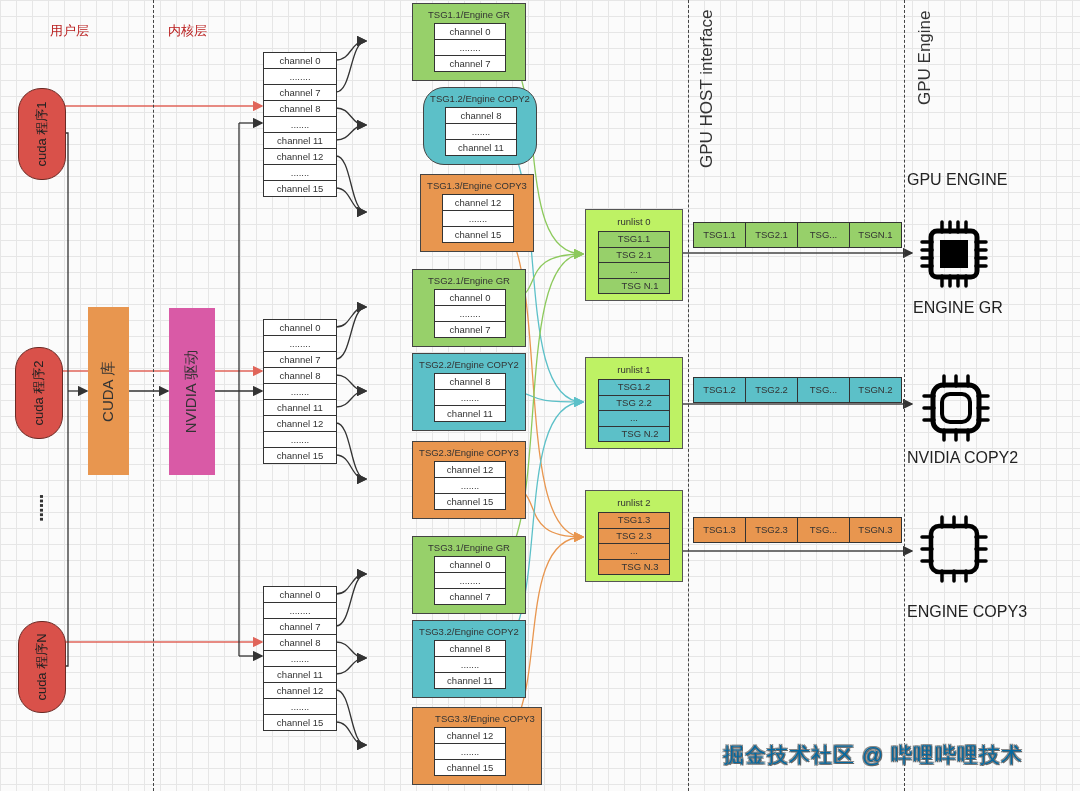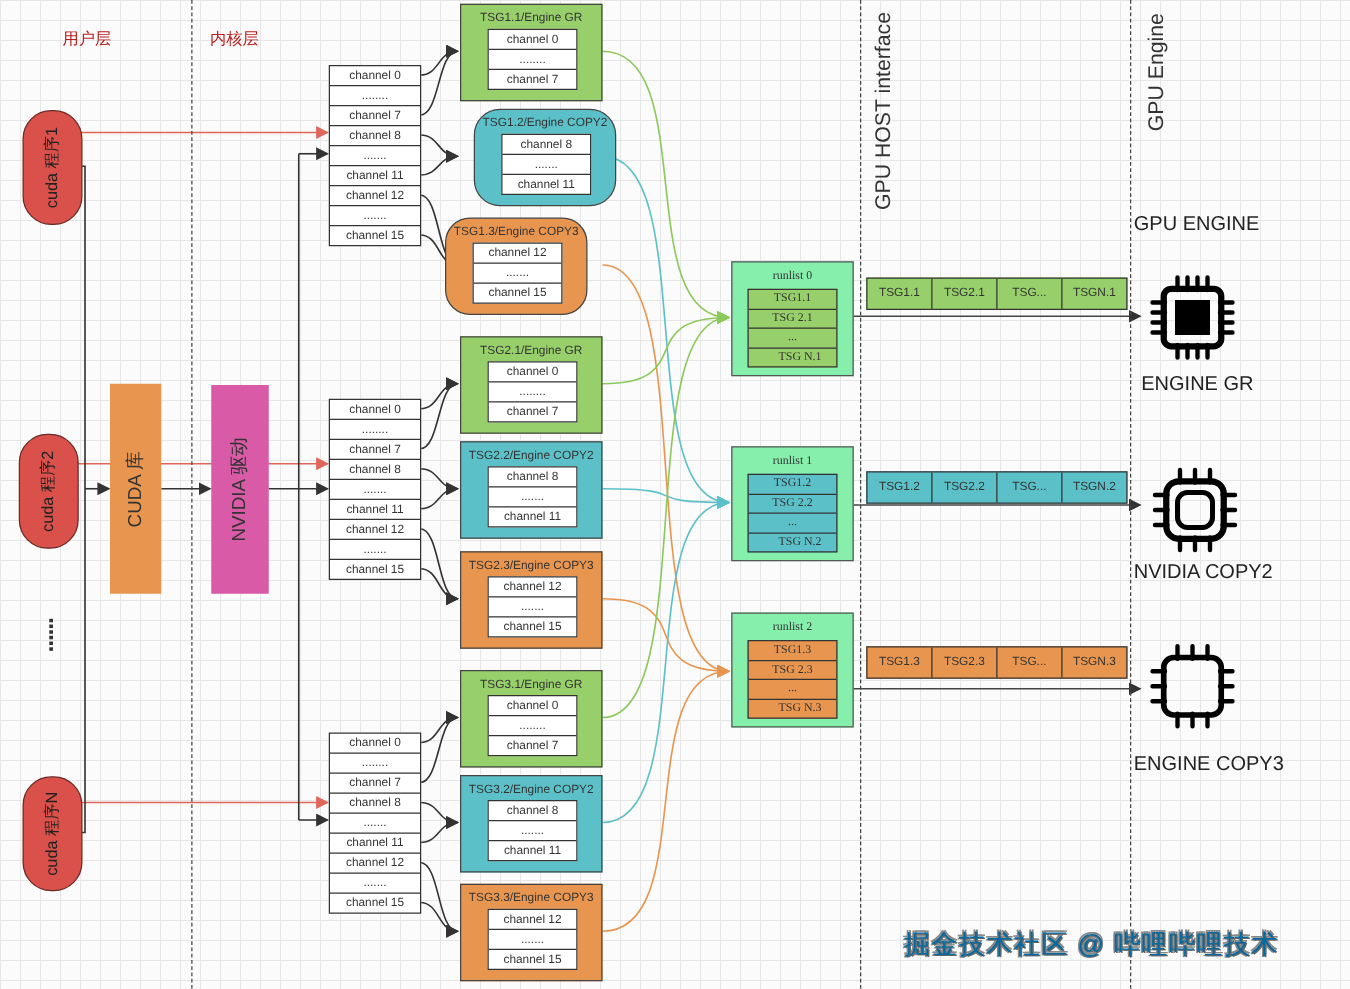--- a/index.html
+++ b/index.html
@@ -18,29 +18,29 @@
   .layer-label { font-size:13px; color:#b91c1c; }
   .vdash { position:absolute; top:0; height:791px; border-left:1.5px dashed #444; width:0; }
   .vtext { position:absolute; transform:rotate(-90deg); transform-origin:left top; white-space:nowrap; font-size:17px; color:#333; }
   .pill { position:absolute; width:46px; height:90px; background:#d9514a; border:1.5px solid #6a2a25; border-radius:23px; display:flex; align-items:center; justify-content:center; }
   .pill span { transform:rotate(-90deg); white-space:nowrap; font-size:13px; color:#222; }
   .bigbar { position:absolute; display:flex; align-items:center; justify-content:center; }
   .bigbar span { transform:rotate(-90deg); white-space:nowrap; font-size:15px; color:#333; }
   .chan-stack { position:absolute; width:72px; border:1px solid #333; background:#fff; }
   .chan-stack div { height:15px; border-bottom:1px solid #333; font-size:9.5px; text-align:center; line-height:15px; color:#333; }
   .chan-stack div:last-child { border-bottom:none; }
-  .tsg { position:absolute; width:112px; height:76px; border:1.5px solid #444; }
+  .tsg { position:absolute; width:112px; height:76px; border:1.5px solid #444;margin-left:44px; }
   .tsg .title { text-align:center; font-size:9.5px; margin-top:5px; color:#333; }
   .tsg .inner { position:absolute; left:21px; top:19px; width:70px; border:1px solid #333; background:#fff; }
   .tsg .inner div { height:15px; border-bottom:1px solid #333; font-size:9.5px; text-align:center; line-height:15px; }
   .tsg .inner div:last-child { border-bottom:none; }
   .green { background:#97d06a; }
   .cyan { background:#5cc0c8; }
   .orange { background:#e8964f; }
-  .runlist { position:absolute; width:96px; height:90px; background:#86efac; border:1.5px solid #555;font-family:Liberation Serif, serif; }
+  .runlist { position:absolute; width:96px; height:90px; background:#bef264; border:1.5px solid #555; }
   .runlist .title { text-align:center; font-size:9.5px; margin-top:6px; }
   .runlist .inner { position:absolute; left:12px; top:21px; width:70px; border:1px solid #333; }
   .runlist .inner div { height:14.5px; border-bottom:1px solid #333; font-size:9.5px; text-align:center; line-height:14.5px; }
   .runlist .inner div:last-child { border-bottom:none;padding-left:12px; }
   .queue { position:absolute; height:24px; border:1px solid #333; display:flex; }
   .queue div { width:51px; border-right:1px solid #333; font-size:9.5px; text-align:center; line-height:24px; }
   .queue div:last-child { border-right:none; }
   .engine-label { position:absolute; font-size:16px; color:#222; white-space:nowrap; }
   .chip { position:absolute; width:72px; height:72px; }
   .watermark { position:absolute; font-size:21px; color:#0369a1; text-shadow:1px 1px 0 #666, -1px -1px 0 #888, 1px -1px 0 #888, -1px 1px 0 #888; white-space:nowrap; letter-spacing:1px; }
@@ -183,21 +183,21 @@
       </div>
     </div>
     <div class="tsg cyan" style="left: 379px; top: 87px; border-radius: 21px;">
       <div class="title">TSG1.2/Engine COPY2</div>
       <div class="inner">
         <div>channel 8</div>
         <div>.......</div>
         <div>channel 11</div>
       </div>
     </div>
-    <div class="tsg orange" style="left: 356px; top: 174px; border-radius: 20px;">
+    <div class="tsg orange" style="left: 376px; top: 174px;">
       <div class="title">TSG1.3/Engine COPY3</div>
       <div class="inner">
         <div>channel 12</div>
         <div>.......</div>
         <div>channel 15</div>
       </div>
     </div>
     <div class="tsg green" style="left: 368px; top: 269px;">
       <div class="title">TSG2.1/Engine GR</div>
       <div class="inner">
@@ -231,21 +231,21 @@
       </div>
     </div>
     <div class="tsg cyan" style="left: 368px; top: 620px;">
       <div class="title">TSG3.2/Engine COPY2</div>
       <div class="inner">
         <div>channel 8</div>
         <div>.......</div>
         <div>channel 11</div>
       </div>
     </div>
-    <div class="tsg orange" style="left: 368px; top: 707px;">
+    <div class="tsg orange" style="left: 368px; top: 707px; padding-left: 16px;">
       <div class="title">TSG3.3/Engine COPY3</div>
       <div class="inner">
         <div>channel 12</div>
         <div>.......</div>
         <div>channel 15</div>
       </div>
     </div>
   </div>
 
 <div id="runlist-boxes">

